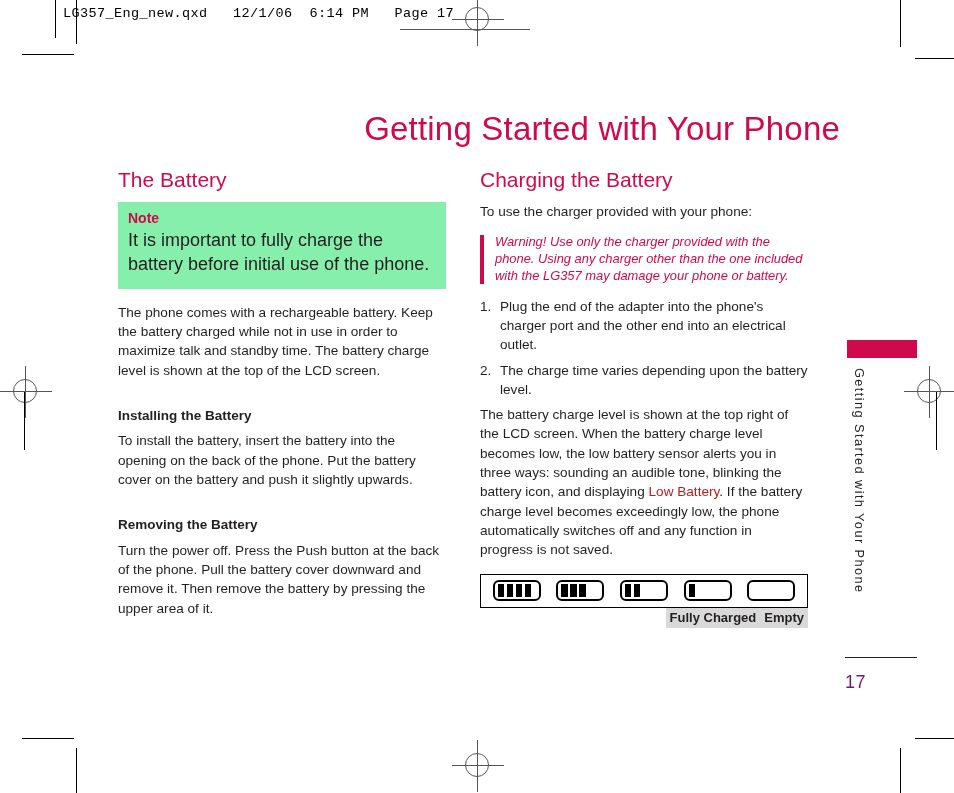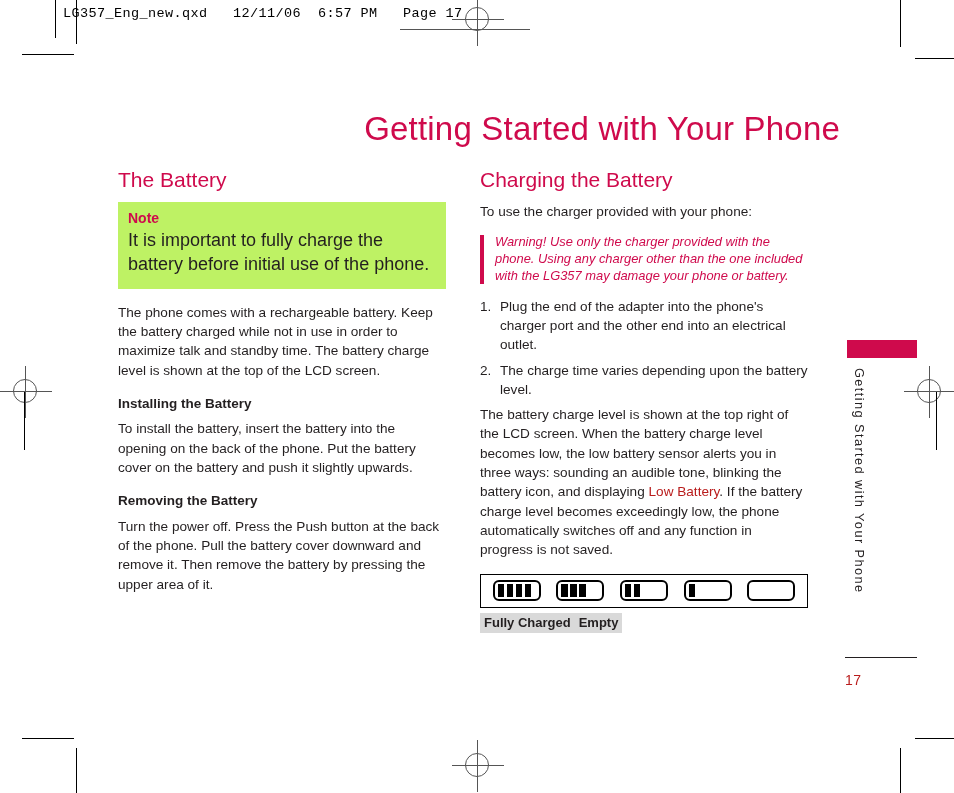--- a/index.html
+++ b/index.html
@@ -121,24 +121,24 @@
     font-weight: bold;
     color: #231f20;
     line-height: 1.15;
   }
   p.body {
     margin: 0 0 4px 0;
     font-size: 13.6px;
     line-height: 1.42;
     color: #231f20;
   }
-  p.body + h3.sub { margin-top: 16px; }
+  p.body + h3.sub { margin-top: 28px; }
 
   .note-box {
-    background: #bef264;
+    background: #86efac;
     padding: 8px 10px 12px 10px;
     margin: 0 0 14px 0;
   }
   .note-title {
     font-size: 14px;
     font-weight: bold;
     color: #cf0a4c;
     margin: 0 0 2px 0;
     line-height: 1.2;
   }
@@ -217,22 +217,21 @@
     gap: 2.5px;
     background: #fff;
   }
   .batt .bar {
     width: 6.5px;
     height: 100%;
     background: #000;
   }
   .batt-labels {
     display: flex;
-    justify-content: flex-start;
-    margin-top: 5px;
+    justify-content: flex-end;
   }
   .batt-labels span {
     background: #d9d9d9;
     font-size: 13px;
     font-weight: bold;
     padding: 2px 4px;
     color: #231f20;
     line-height: 1.25;
   }
 
@@ -264,22 +263,22 @@
     left: 845px;
     top: 657px;
     width: 72px;
     height: 1px;
     background: #231f20;
   }
   .folio {
     position: absolute;
     left: 845px;
     top: 672px;
-    font-size: 14px;
-    color: #b91c1c;
+    font-size: 18px;
+    color: #701a75;
     letter-spacing: 0.5px;
   }
 </style>
 </head>
 <body>
 
 <div class="mark crop-h" style="left:22px; top:54px;"></div>
 <div class="mark crop-v" style="left:76px; top:0px; height:44px;"></div>
 
 <div class="mark crop-v" style="left:900px; top:0px; height:47px;"></div>
@@ -315,21 +314,21 @@
 <div class="reg" style="left:452px; top:740px;">
   <div class="vbar"></div>
   <div class="hbar"></div>
   <div class="ring"></div>
 </div>
 
 <div class="page-border" style="left:24px; top:392px; width:1px; height:58px;"></div>
 <div class="page-border" style="left:936px; top:392px; width:1px; height:58px;"></div>
 
 <div class="slug-bar"></div>
-<div class="slug">LG357_Eng_new.qxd   12/11/06  6:57 PM   Page 17</div>
+<div class="slug">LG357_Eng_new.qxd   12/1/06  6:14 PM   Page 17</div>
 <div class="slug-rule"></div>
 
 <div class="page">
 
   <h1 class="title">Getting Started with Your Phone</h1>
 
   <div class="col col-left">
 
     <h2 class="sect">The Battery</h2>
 

